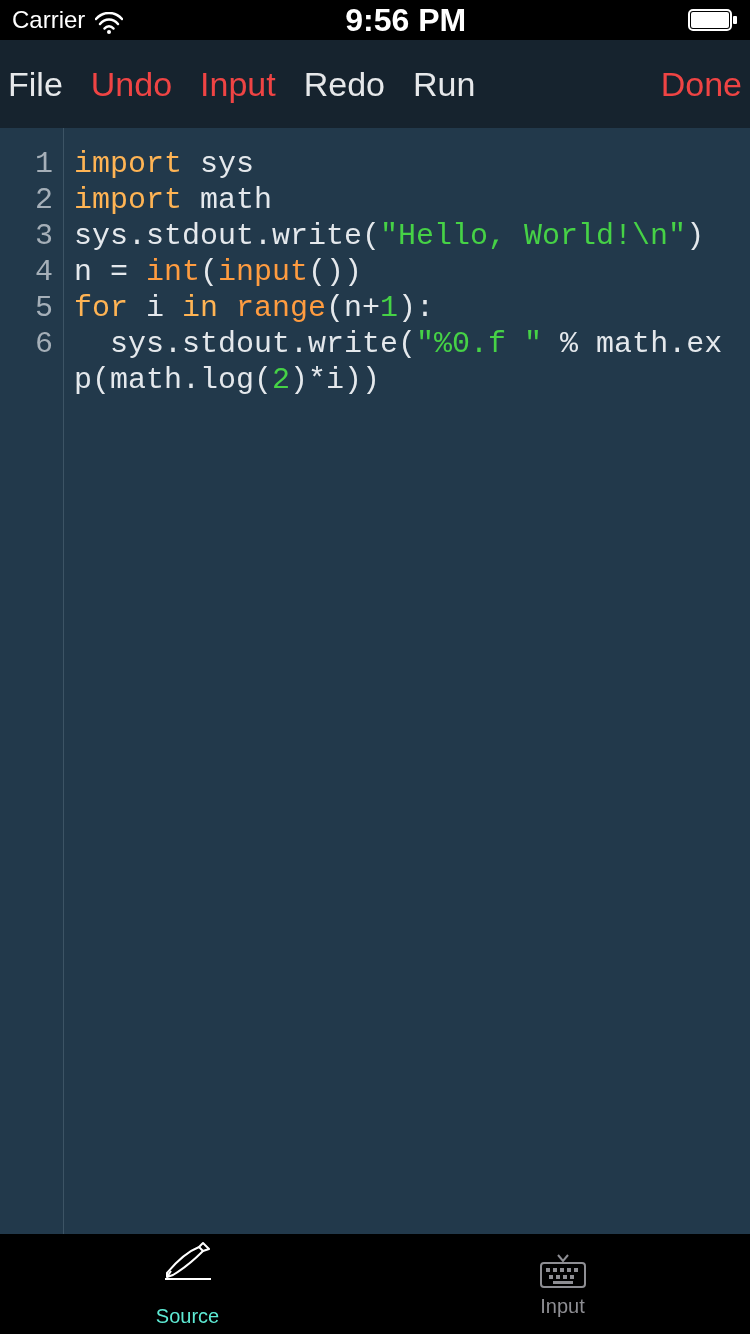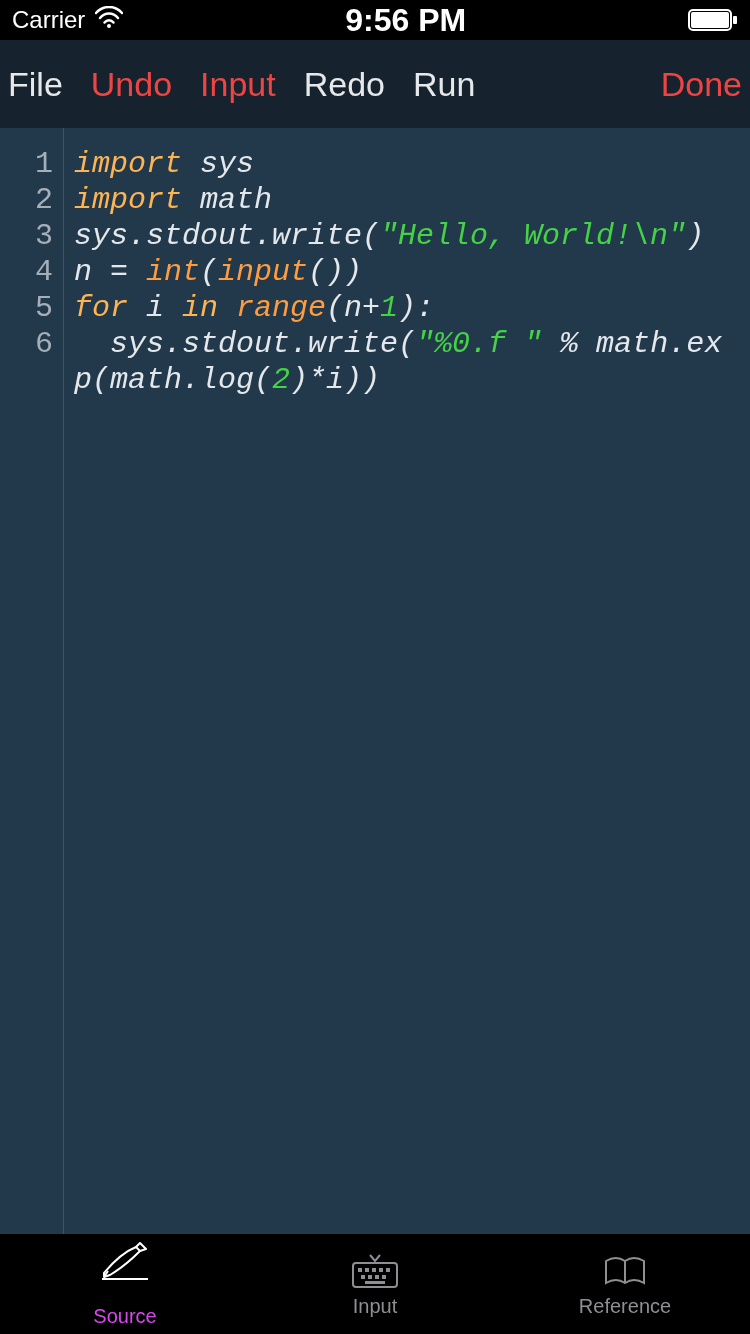--- a/index.html
+++ b/index.html
@@ -14,21 +14,21 @@
   .status-bar {
     height: 40px;
     background: #000;
     color: #fff;
     display: flex;
     align-items: center;
     justify-content: space-between;
     padding: 0 12px;
     font-size: 24px;
   }
-  .status-left { display: flex; align-items: flex-start; gap: 10px; }
+  .status-left { display: flex; align-items: flex-end; gap: 10px; }
   .status-center { font-weight: 600; font-size: 32px;}
   .status-right { display: flex; align-items: center; }
   .wifi-icon svg, .battery-icon svg { display: block; }
 
   
   .toolbar {
     height: 88px;
     background: #16232e;
     display: flex;
     align-items: center;
@@ -59,21 +59,20 @@
     color: #a5afb8;
     text-align: right;
     border-right: 1px solid #3d5465;
     user-select: none;
   }
   .code {
     padding: 18px 10px 0 10px;
     flex: 1;
     white-space: pre-wrap;
     word-break: break-all;
-    font-style: italic;
   }
   .kw   { color: #ffb454; }      
   .bi   { color: #ff9c40; }      
   .str  { color: #46d246; }      
   .num  { color: #46d246; }      
   .txt  { color: #e4e8ec; }
 
   
   .tabbar {
     height: 100px;
@@ -85,21 +84,21 @@
   .tab {
     flex: 1;
     display: flex;
     flex-direction: column;
     align-items: center;
     justify-content: center;
     gap: 4px;
     color: #8e8e93;
     font-size: 20px;
   }
-  .tab.active { color: #d946ef; gap: 24px; }
+  .tab.active { color: #5eead4; gap: 24px; }
   .tab svg { display: block; }
 </style>
 </head>
 <body>
 
 <div class="status-bar">
   <div class="status-left">
     <span>Carrier</span>
     <span class="wifi-icon">
       <svg width="28" height="22" viewBox="0 0 28 22">
@@ -174,22 +173,13 @@
             <rect x="18" y="24" width="4" height="4"></rect>
             <rect x="25" y="24" width="4" height="4"></rect>
             <rect x="32" y="24" width="4" height="4"></rect>
           <rect x="15" y="30" width="20" height="3"></rect>
         </g>
         <path d="M20 4 L25 10 L30 4" fill="none" stroke="#8e8e93" stroke-width="2"></path>
       </svg>
     </span>
     <span>Input</span>
   </div>
-  <div class="tab">
-    <span>
-      <svg width="50" height="40" viewBox="0 0 50 40">
-        <path d="M6 10 Q16 4 25 10 Q34 4 44 10 L44 32 Q34 26 25 32 Q16 26 6 32 Z" fill="none" stroke="#8e8e93" stroke-width="2"></path>
-        <line x1="25" y1="10" x2="25" y2="32" stroke="#8e8e93" stroke-width="2"></line>
-      </svg>
-    </span>
-    <span>Reference</span>
-  </div>
 </div>
 
 </body></html>

